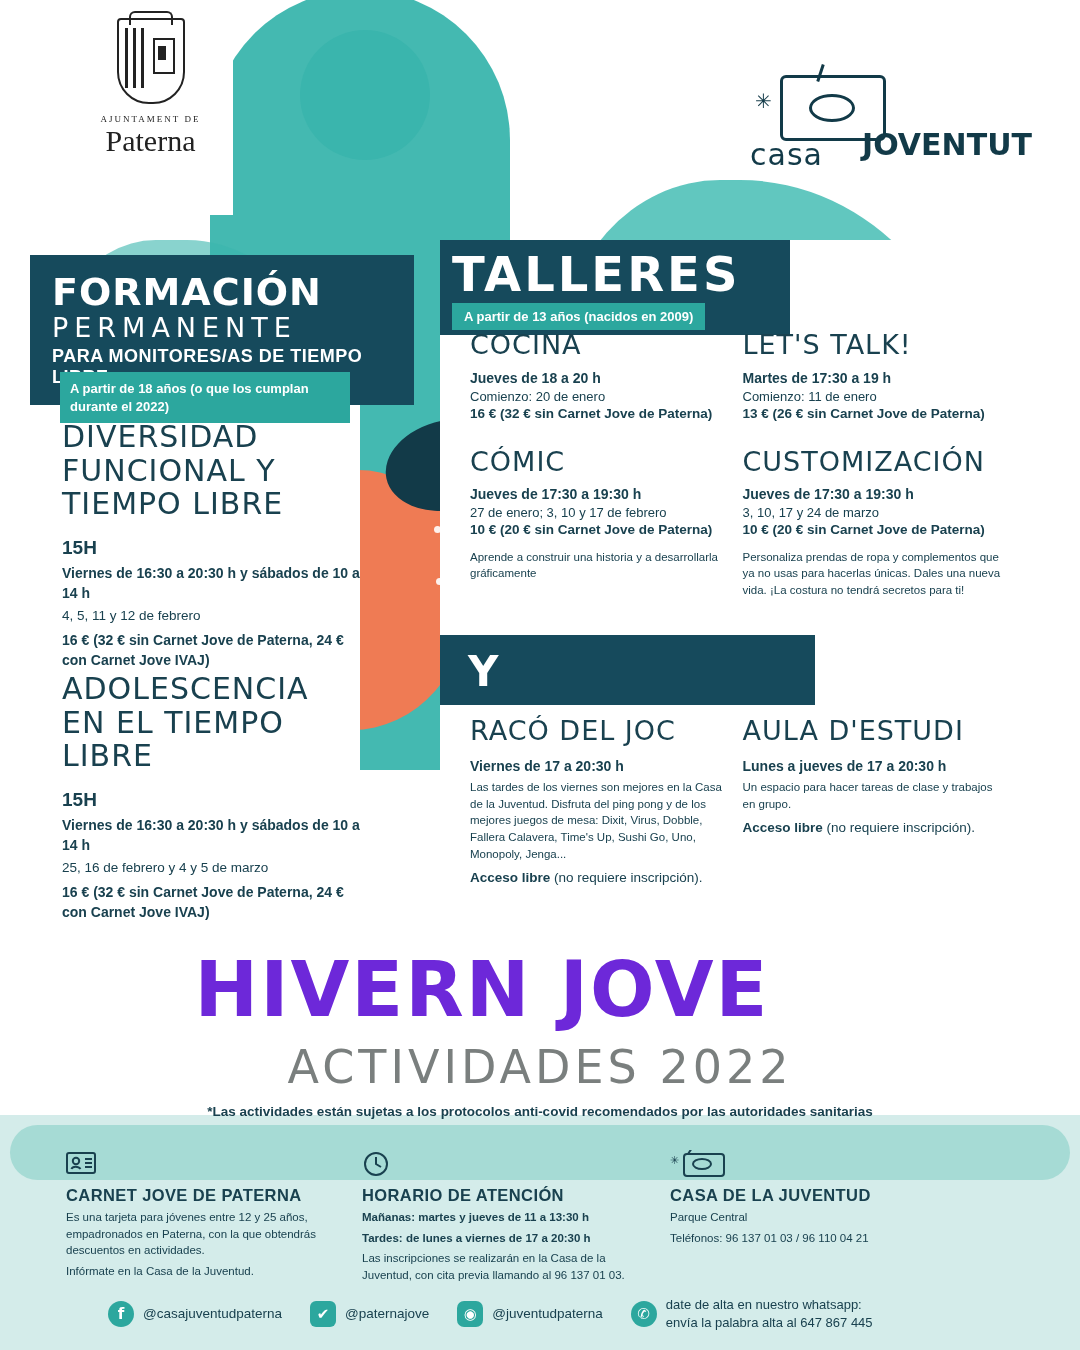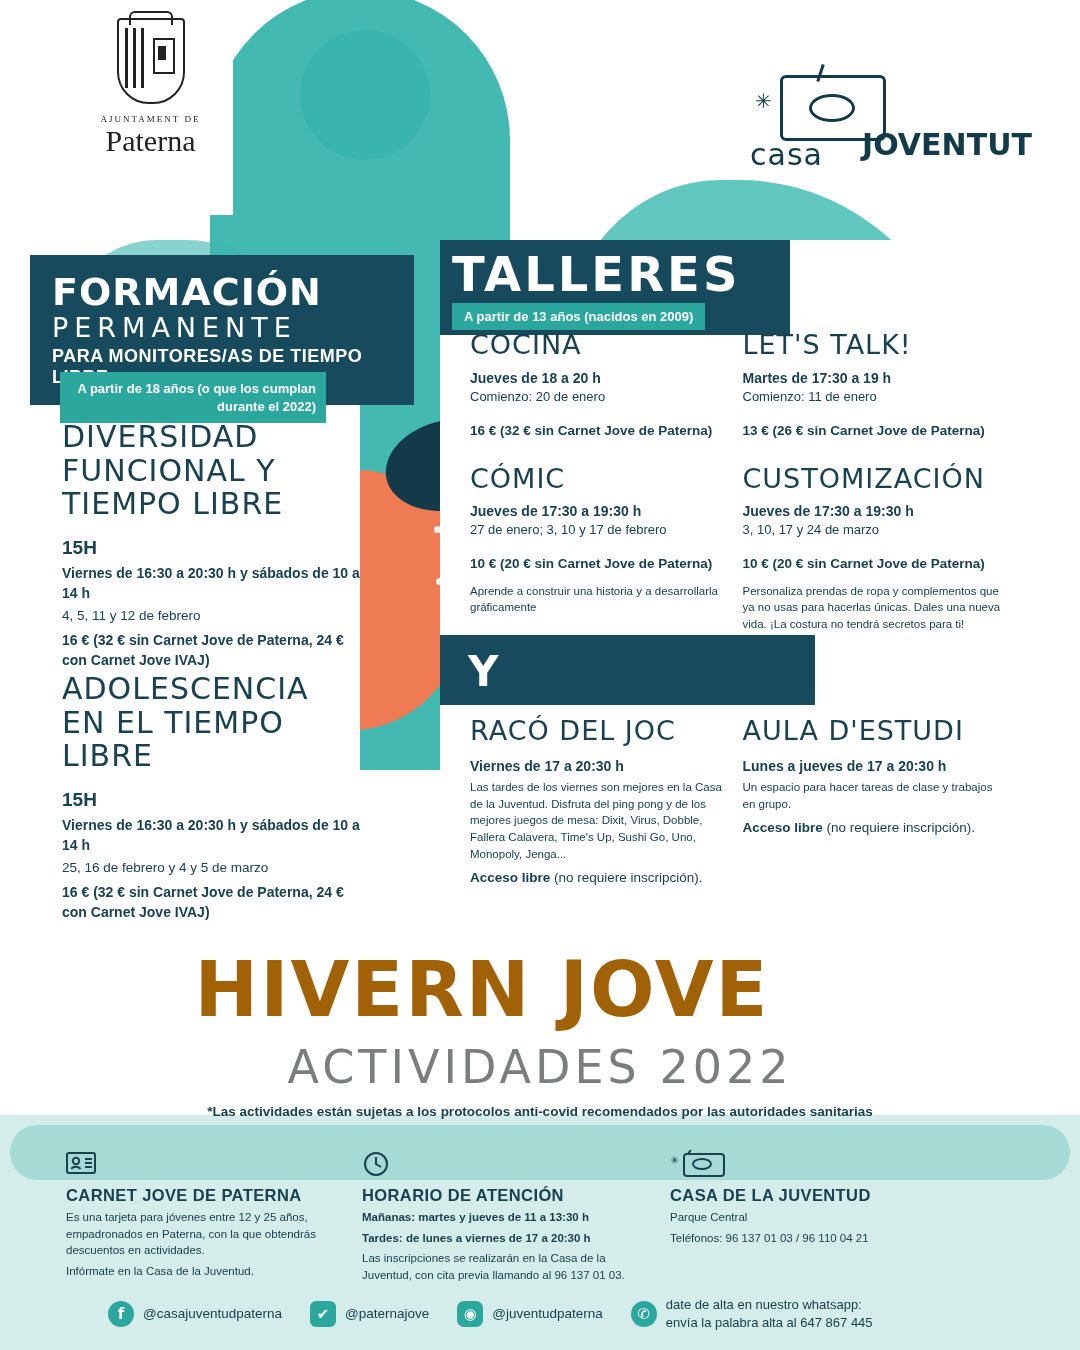--- a/index.html
+++ b/index.html
@@ -109,22 +109,22 @@
     position:absolute;background:#164a5c;color:#fff;
   }
   .ribbon-left{left:30px;top:255px;width:384px;height:150px;padding:18px 22px;box-sizing:border-box;}
   .ribbon-right{left:440px;top:240px;width:350px;height:95px;padding:10px 12px;box-sizing:border-box;}
   .ribbon-bottom{left:440px;top:635px;width:375px;height:70px;padding:8px 28px;box-sizing:border-box;}
 
   .t-form{font-family:"DejaVu Sans", sans-serif;font-weight:bold;font-size:38px;letter-spacing:1px;line-height:1;}
   .t-form2{font-family:"DejaVu Sans", sans-serif;font-size:27px;letter-spacing:6px;line-height:1.1;margin-top:2px;}
   .t-form3{font-size:18px;font-weight:bold;letter-spacing:.5px;margin-top:3px;}
   .badge-left{
-    position:absolute;left:60px;top:372px;width:266px;background:#2ca79e;color:#fff;
-    font-size:13px;font-weight:bold;line-height:1.35;padding:8px 10px;box-sizing:border-box;text-align:right;
+    position:absolute;left:60px;top:372px;width:290px;background:#2ca79e;color:#fff;
+    font-size:13px;font-weight:bold;line-height:1.35;padding:8px 10px;box-sizing:border-box;
   }
   .t-talleres{font-family:"DejaVu Sans", sans-serif;font-weight:bold;font-size:48px;letter-spacing:3px;line-height:1;}
   .badge-right{
     position:absolute;left:452px;top:303px;background:#2ca79e;color:#fff;
     font-size:13px;font-weight:bold;padding:6px 12px;
   }
   .t-ademas{font-family:"DejaVu Sans", sans-serif;font-weight:bold;font-size:42px;letter-spacing:3px;line-height:1.4;}
 
   
   .lc{position:absolute;left:62px;top:420px;width:300px;}
@@ -136,37 +136,37 @@
   .line-b{font-size:14px;font-weight:bold;margin-top:4px;line-height:1.45;}
   .line-n{font-size:13.5px;margin-top:3px;line-height:1.45;}
   .price{font-size:14px;font-weight:bold;margin-top:4px;line-height:1.45;}
 
   
   .tg{position:absolute;left:470px;top:330px;width:545px;display:flex;flex-wrap:wrap;}
   .tcell{width:50%;box-sizing:border-box;padding-right:14px;margin-bottom:12px;}
   .tname{font-family:"DejaVu Sans", sans-serif;font-size:27px;letter-spacing:1px;color:#19414f;line-height:1.1;}
   .tline-b{font-size:14px;font-weight:bold;margin-top:10px;}
   .tline-n{font-size:13px;margin-top:3px;}
-  .tprice{font-size:13.5px;font-weight:bold;margin-top:19px;}
+  .tprice{font-size:13.5px;font-weight:bold;margin-top:2px;}
   .tdesc{font-size:11.5px;line-height:1.4;margin-top:12px;}
 
   
   .ag{position:absolute;left:470px;top:715px;width:545px;display:flex;}
   .acell{width:50%;box-sizing:border-box;padding-right:16px;}
   .aname{font-family:"DejaVu Sans", sans-serif;font-size:27px;letter-spacing:1px;color:#19414f;}
   .aline-b{font-size:14px;font-weight:bold;margin-top:12px;}
   .adesc{font-size:11.5px;line-height:1.45;margin-top:5px;}
   .afree{font-size:13.5px;margin-top:8px;}
   .afree b{font-weight:bold;}
 
   
   .headline{
     position:absolute;left:0;top:945px;width:964px;text-align:center;
     font-family:"DejaVu Sans", sans-serif;font-weight:bold;font-size:76px;
-    letter-spacing:2px;color:#a16207;
+    letter-spacing:2px;color:#6d28d9;
   }
   .headline2{
     position:absolute;left:0;top:1040px;width:1080px;text-align:center;
     font-family:"DejaVu Sans", sans-serif;font-size:46px;letter-spacing:4px;color:#7a7f7e;
   }
   .covid{
     position:absolute;left:0;top:1104px;width:1080px;text-align:center;
     font-size:13.5px;font-weight:bold;color:#19414f;
   }
 

